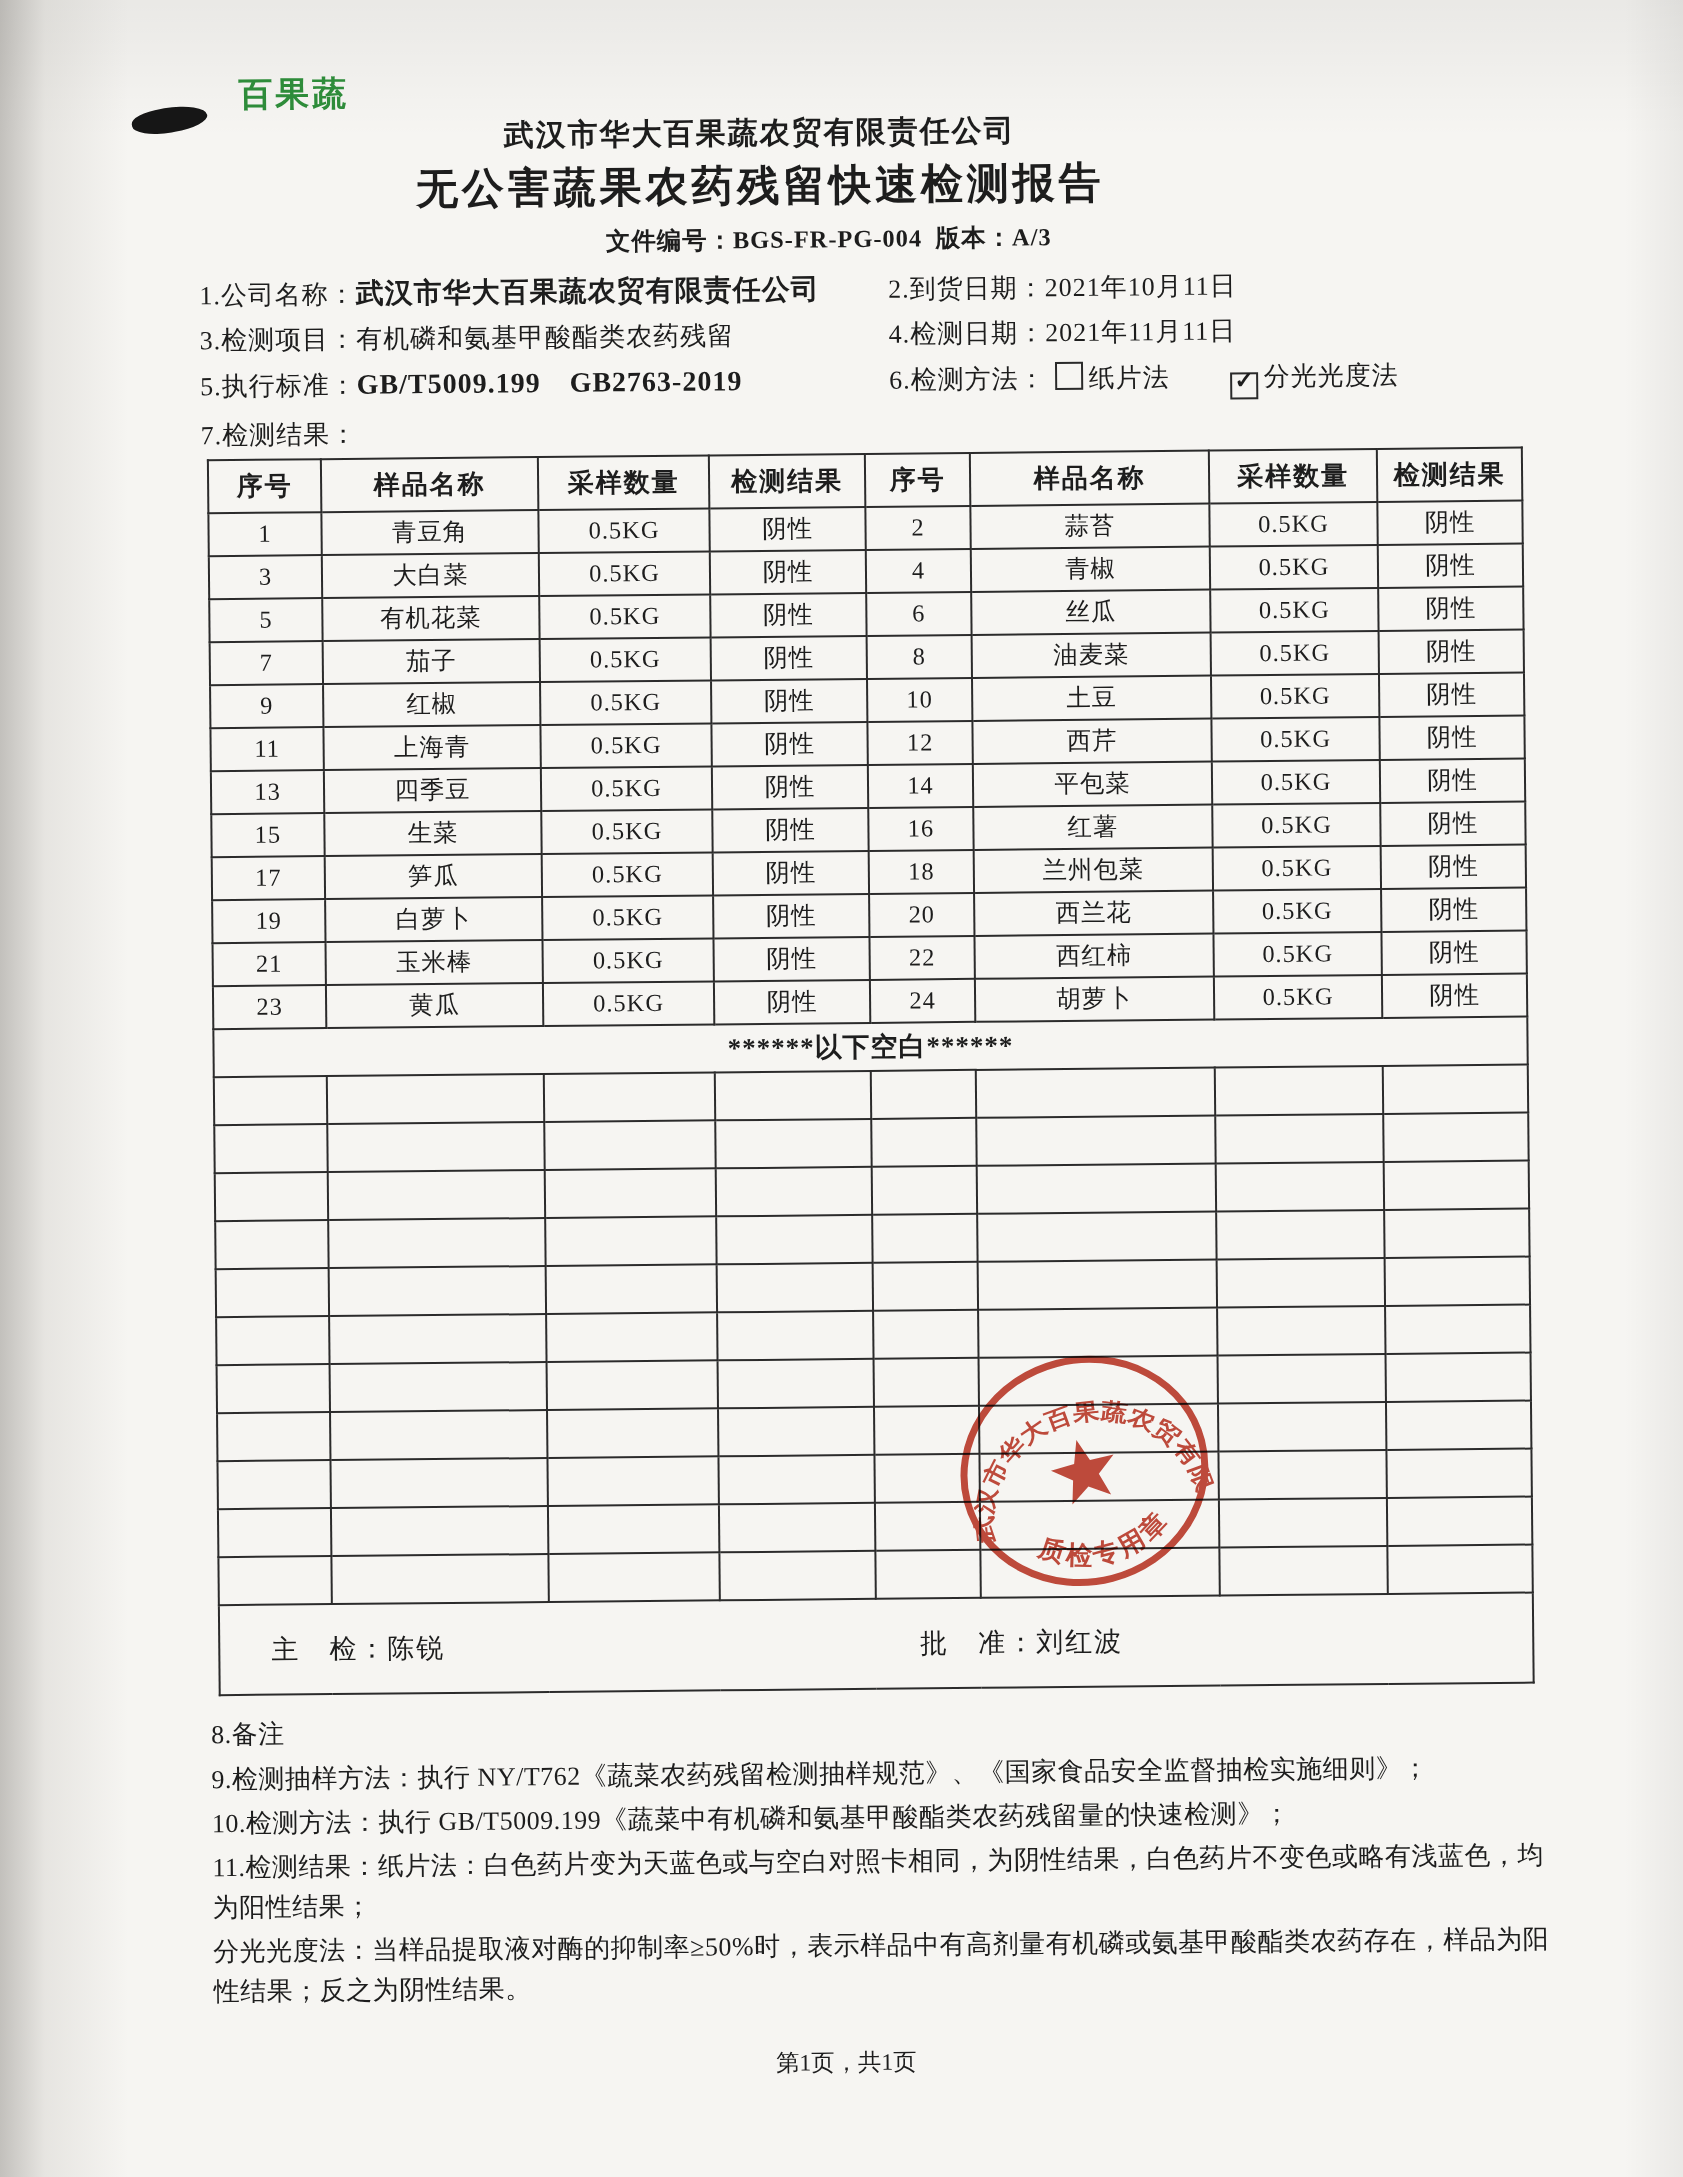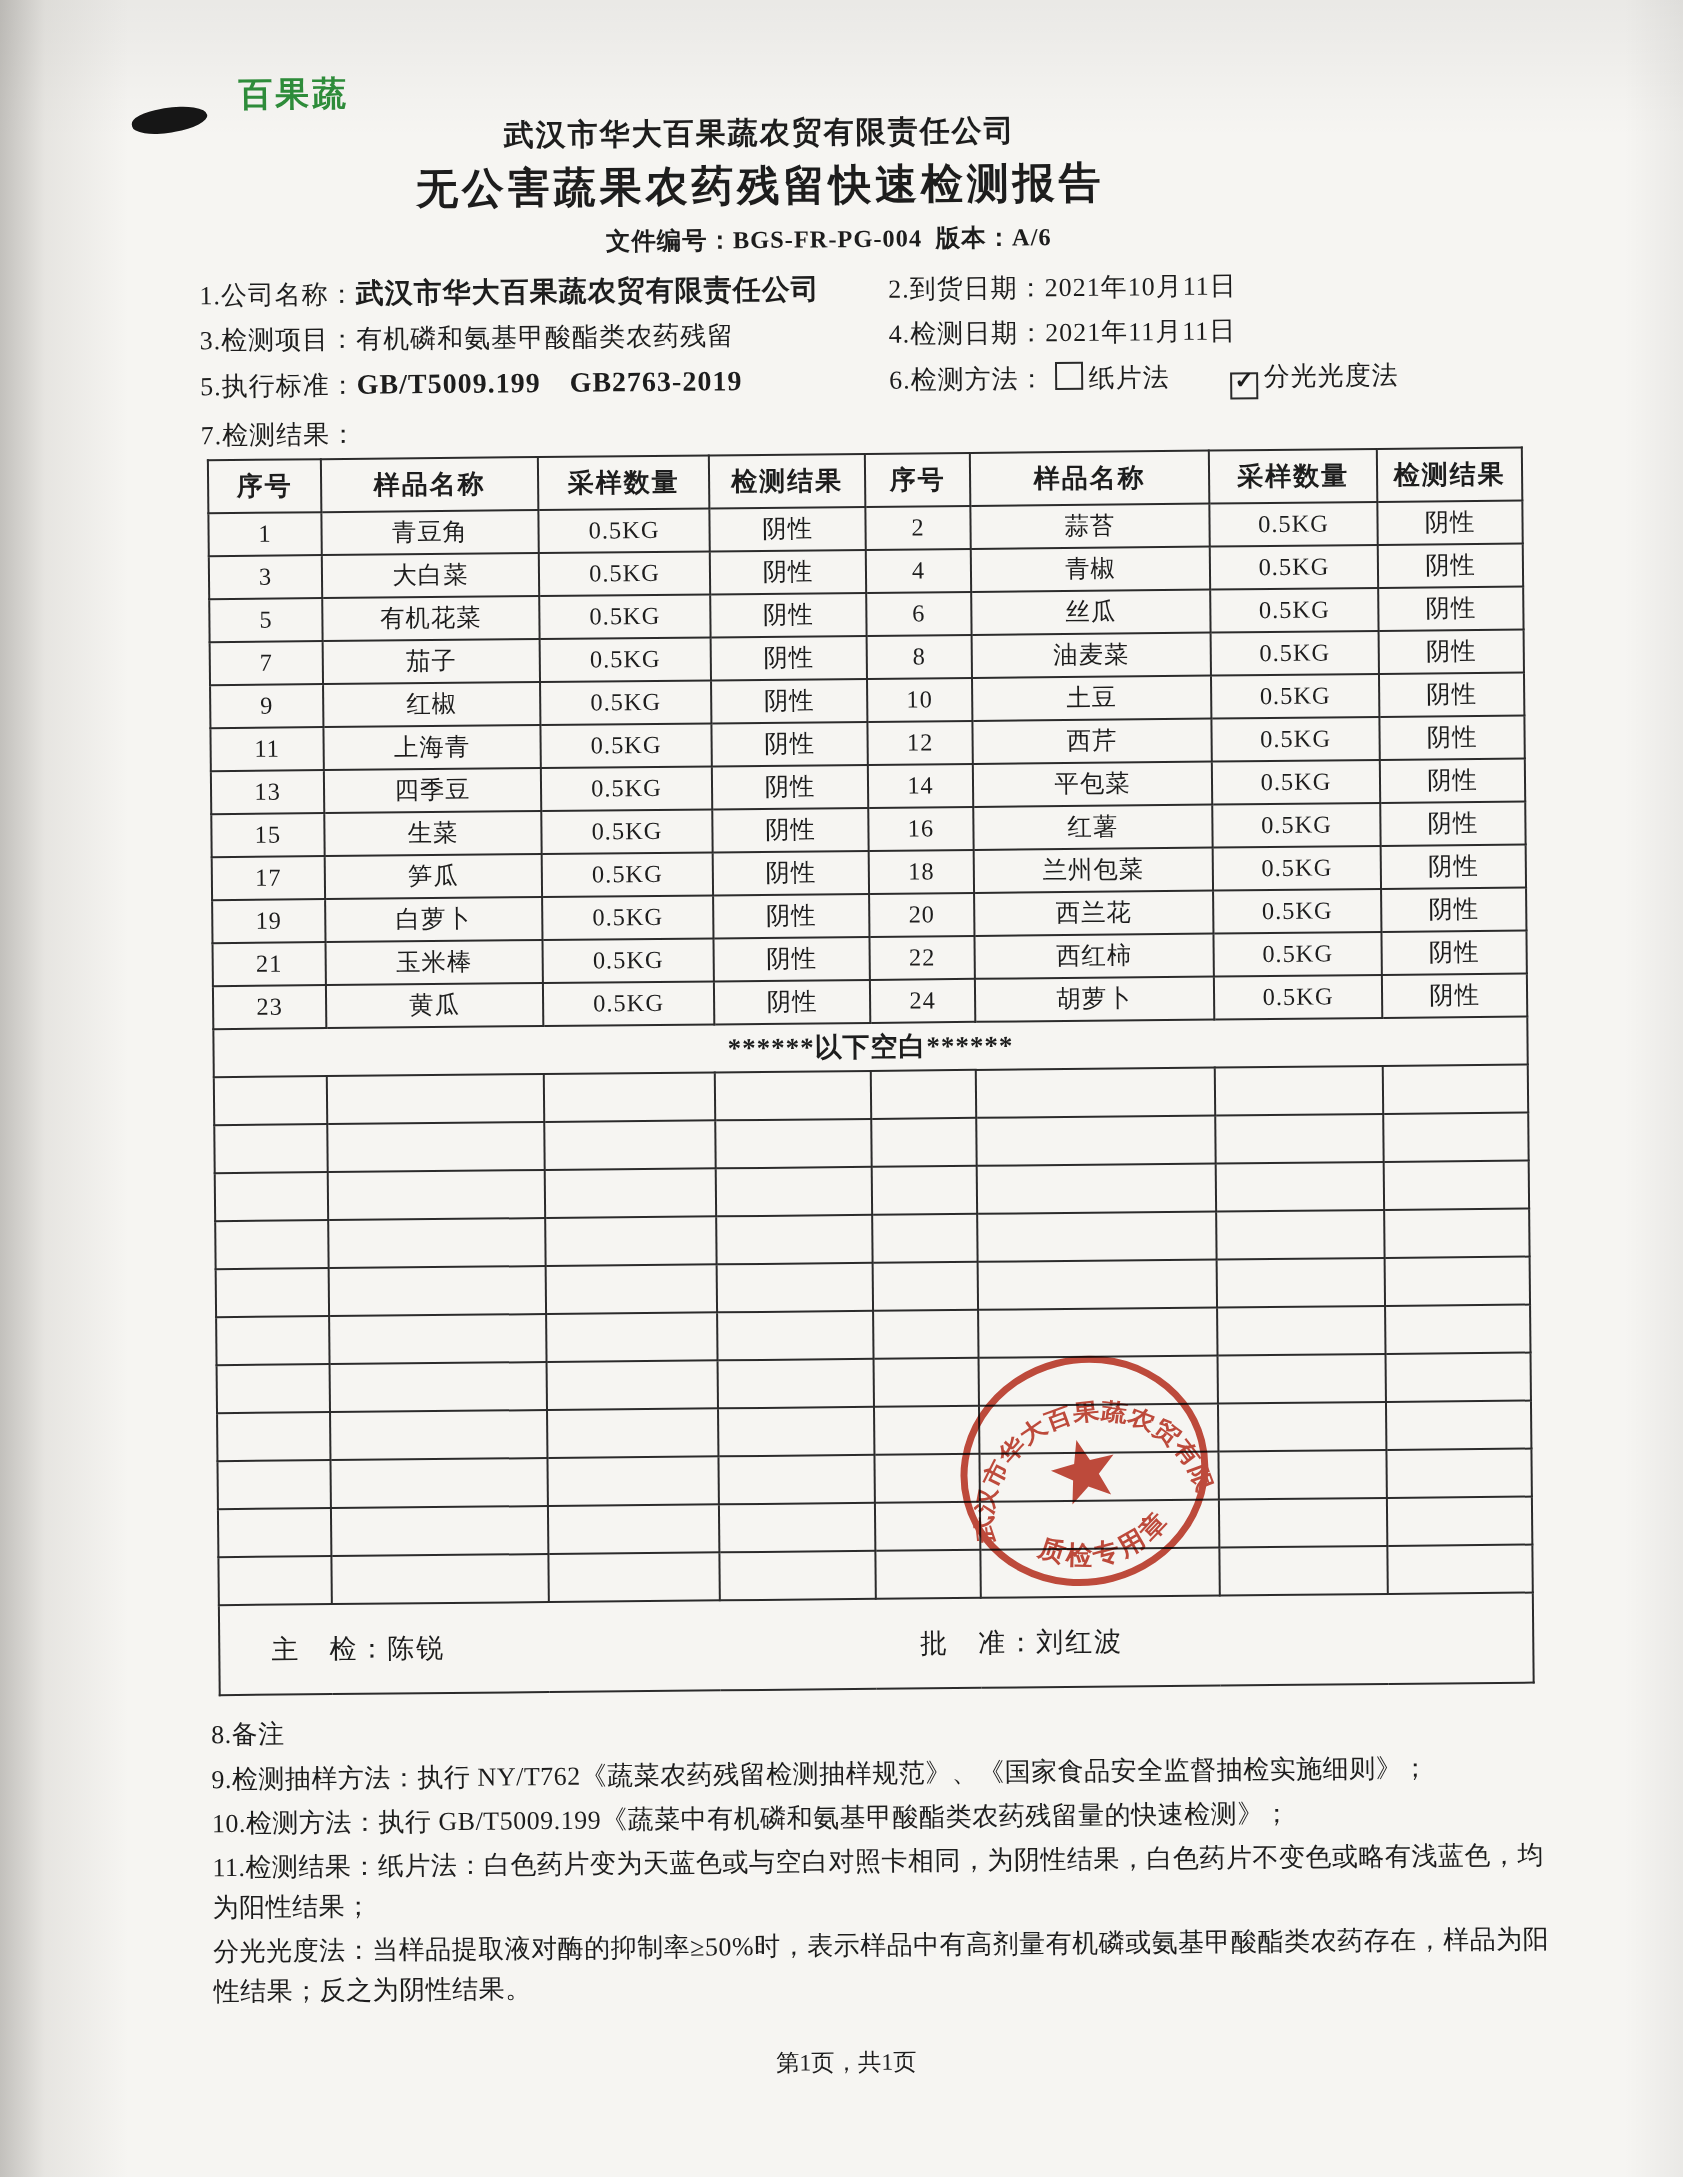--- a/index.html
+++ b/index.html
@@ -58,21 +58,21 @@
 
 <div class="sheet">
 
   <div class="ink-blot"></div>
   <div class="logo">百果蔬</div>
 
   <div class="company-title">武汉市华大百果蔬农贸有限责任公司</div>
   <div class="report-title">无公害蔬果农药残留快速检测报告</div>
 
   <div class="doc-line">
-    <span>文件编号：</span><span class="v">BGS-FR-PG-004</span><span>版本：</span><span>A/6</span>
+    <span>文件编号：</span><span class="v">BGS-FR-PG-004</span><span>版本：</span><span>A/3</span>
   </div>
 
   <div class="info">
     <div class="info-line">
       <div class="info-left">
         <span class="lbl">1.公司名称：</span><span class="val-bold">武汉市华大百果蔬农贸有限责任公司</span>
       </div>
       <div class="info-right">
         <span class="lbl">2.到货日期：</span><span class="val">2021年10月11日</span>
       </div>

